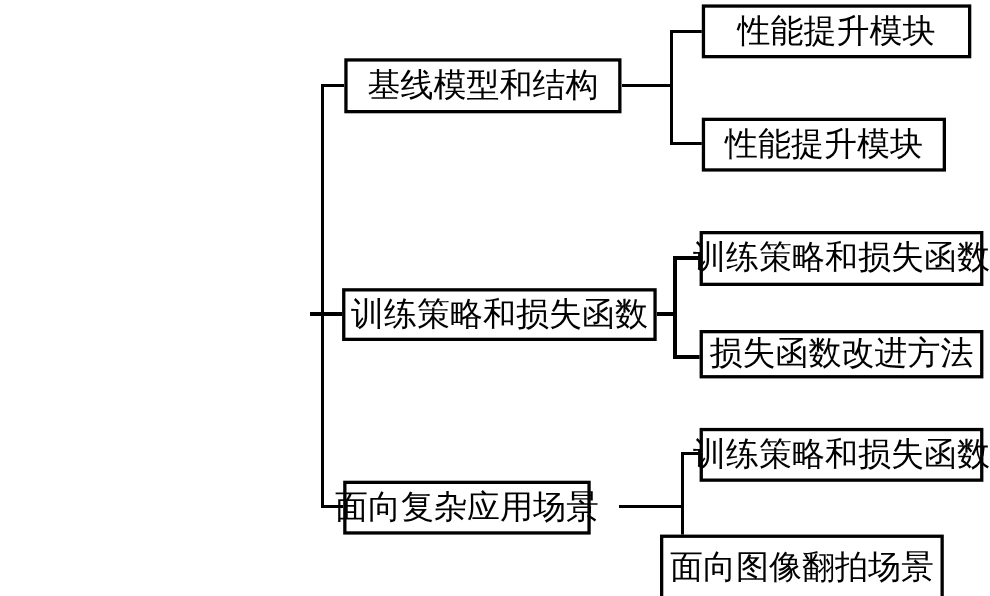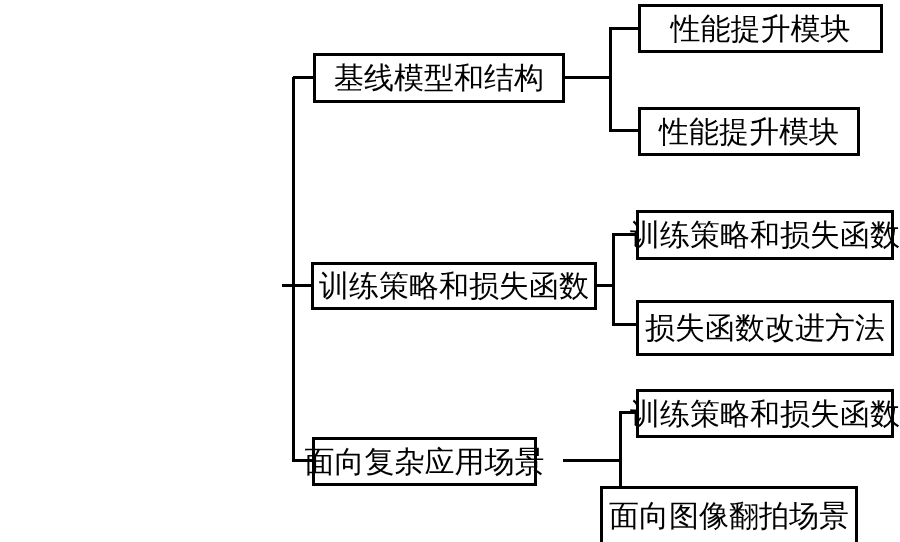--- a/index.html
+++ b/index.html
@@ -39,21 +39,21 @@
     left: 5px;   top: 255px;  width: 278px; height: 62px;
     font-size: 33px;
   }
   .branch-node, .leaf-node { font-size: 30px; }
   .b1  { left: 313px; top: 53px;  width: 252px; height: 50px; }
   .b2  { left: 311px; top: 262px; width: 286px; height: 48px; }
   .b3  { left: 312px; top: 437px; width: 225px; height: 49px; }
   .l1a { left: 638px; top: 4px;   width: 245px; height: 49px; }
   .l1b { left: 638px; top: 107px; width: 222px; height: 49px; }
   .l2a { left: 636px; top: 210px; width: 258px; height: 50px; }
-  .l2b { left: 636px; top: 300px; width: 258px; height: 56px; text-align: right; }
+  .l2b { left: 636px; top: 300px; width: 258px; height: 44px; text-align: right; }
   .l3a { left: 636px; top: 389px; width: 258px; height: 49px; }
   .l3b { left: 600px; top: 486px; width: 258px; height: 59px; }
 </style>
 </head>
 <body>
 
 <div class="canvas">
 
   <svg class="connectors" width="900" height="542" viewBox="0 0 900 542" fill="none" stroke="#000000" stroke-width="3" shape-rendering="crispEdges">
 

